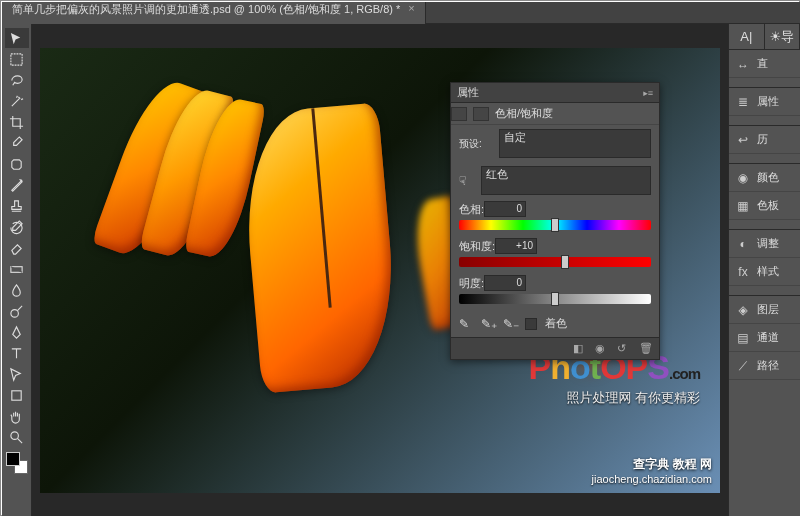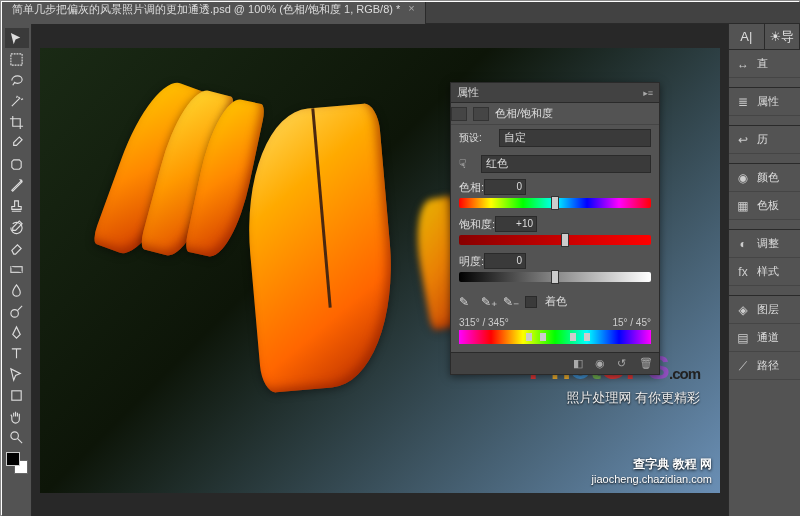--- a/index.html
+++ b/index.html
@@ -46,21 +46,21 @@
 .wm2-b{font-size:11px;text-shadow:0 1px 2px #000}
 .panel{position:absolute;right:68px;top:58px;width:210px;background:#535353;border:1px solid #2a2a2a;z-index:20;box-shadow:0 2px 8px rgba(0,0,0,.5)}
 .p-head{height:20px;background:#424242;display:flex;align-items:center;padding:0 6px;gap:6px;border-bottom:1px solid #2a2a2a}
 .p-head span{font-size:11px;color:#ddd}
 .p-head .chev{margin-left:auto;color:#aaa;font-size:9px}
 .p-sub{height:22px;display:flex;align-items:center;padding:0 0;gap:6px;border-bottom:1px solid #454545}
 .p-sub .icon{width:16px;height:14px;background:#454545;border:1px solid #333}
 .p-sub span{font-size:11px;color:#ddd}
 .p-row{padding:4px 8px;display:flex;align-items:center;gap:6px}
 .p-row label{font-size:10px;color:#ddd;min-width:34px}
-.p-row select,.p-row .sel{flex:1;height:18px;background:#3a3a3a;border:1px solid #2a2a2a;color:#ddd;font-size:11px;padding:0 4px}
+.p-row select,.p-row .sel{flex:1;height:29px;background:#3a3a3a;border:1px solid #2a2a2a;color:#ddd;font-size:11px;padding:0 4px}
 .p-row .hand{width:16px;color:#ddd;font-size:12px}
 .slider-row{padding:2px 8px 6px}
 .slider-row .top{display:flex;align-items:center}
 .slider-row label{font-size:11px;color:#ddd}
 .slider-row .val{width:42px;height:16px;background:#3a3a3a;border:1px solid #2a2a2a;color:#ddd;font-size:10px;text-align:right;padding-right:3px;line-height:14px}
 .slider-row .track{height:10px;margin-top:3px;position:relative;border-radius:2px}
 .track.hue{background:linear-gradient(90deg,#f00,#ff0,#0f0,#0ff,#00f,#f0f,#f00)}
 .track.sat{background:linear-gradient(90deg,#800,#f00)}
 .track.lit{background:linear-gradient(90deg,#000,#888,#fff)}
 .track .thumb{position:absolute;width:8px;height:14px;background:#ccc;border:1px solid #333;top:-2px;transform:translateX(-50%)}
@@ -274,34 +274,20 @@
                 <div class="thumb" style="left:50%"></div>
               </div>
         </div>
         <div class="p-eyedrop">
           <span class="ed">✎</span>
           <span class="ed">✎₊</span>
           <span class="ed">✎₋</span>
           <div class="cb"></div>
           <span>着色</span>
         </div>
-        <div class="p-range">
-          <div class="labels">
-                <span>315° / 345°</span>
-                <span>15° / 45°</span>
-              </div>
-          <div class="bar">
-            <div class="b1"></div>
-                <div class="b2"></div>
-            <div class="mk" style="left:35%"></div>
-                <div class="mk" style="left:42%"></div>
-            <div class="mk" style="left:58%"></div>
-                <div class="mk" style="left:65%"></div>
-          </div>
-        </div>
         <div class="p-foot">
           <span class="fi">◧</span>
           <span class="fi">◉</span>
           <span class="fi">↺</span>
           <span class="fi">🗑</span>
         </div>
       </div>
     </div>
 
     <div class="rpanel">

